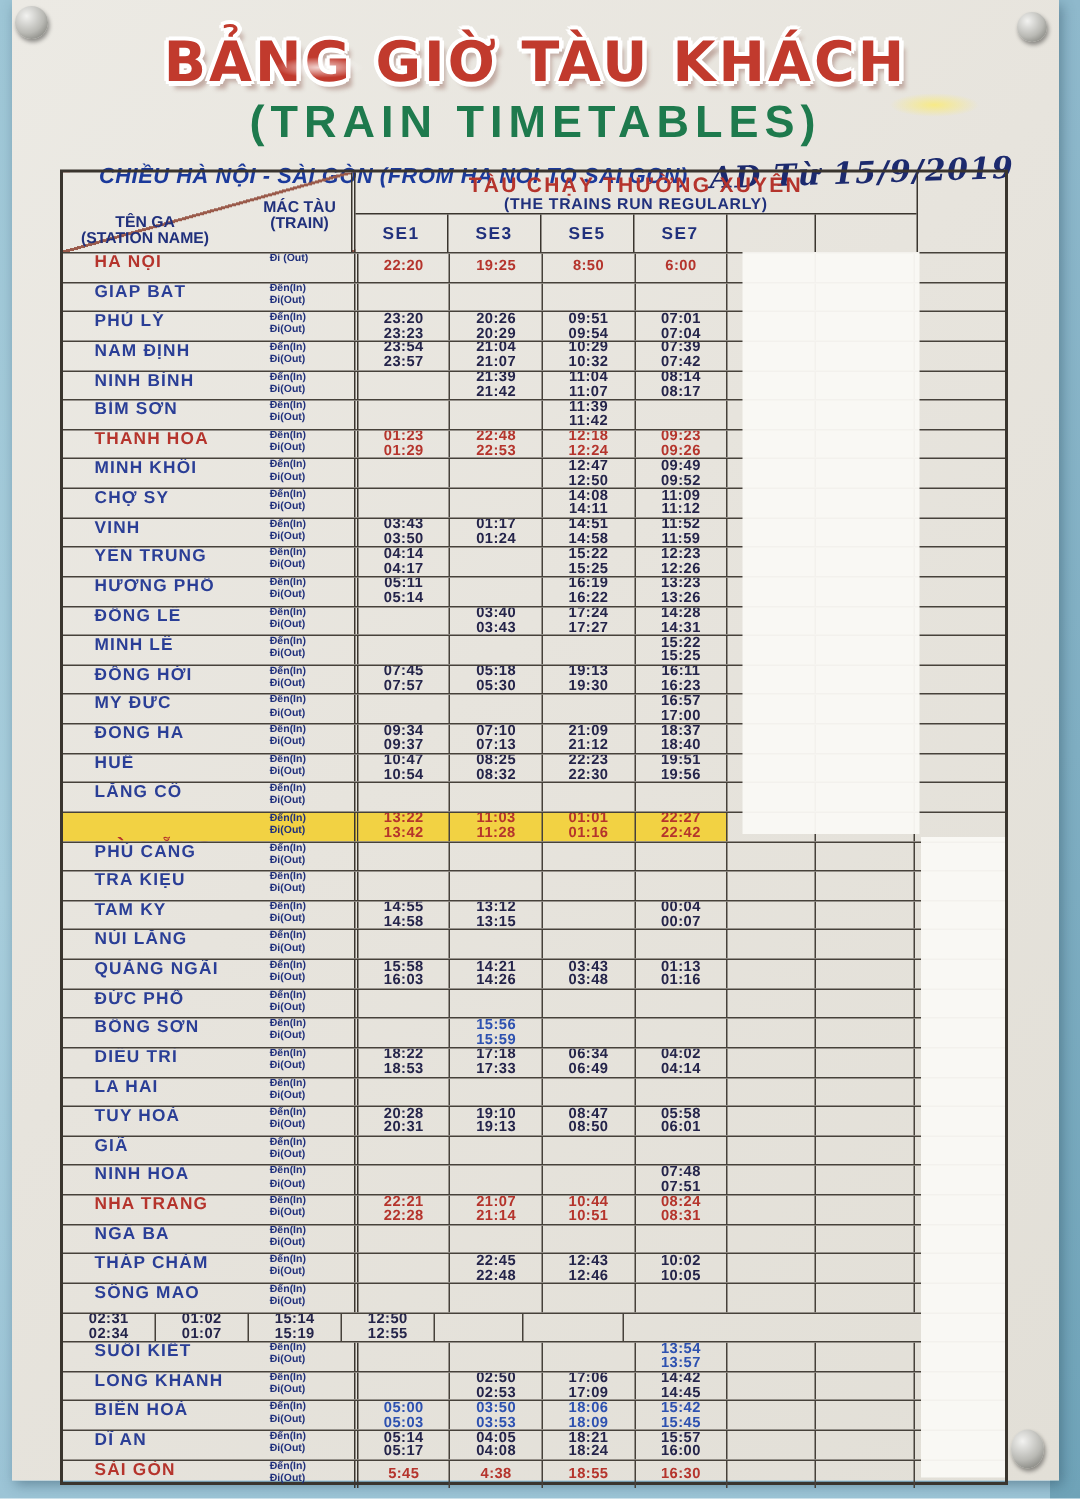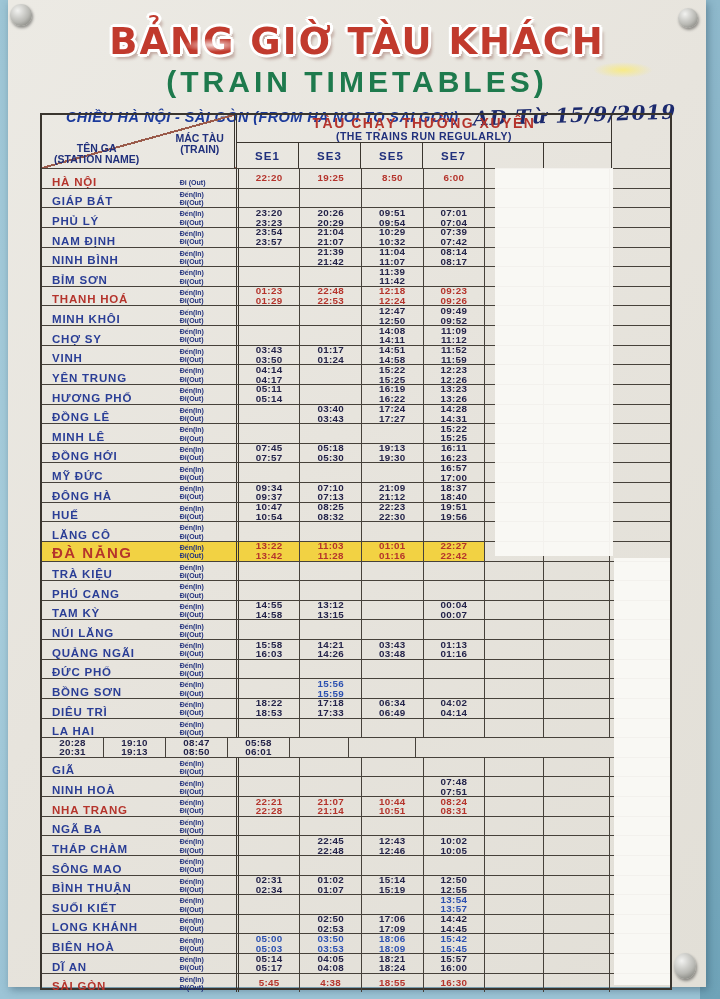--- a/index.html
+++ b/index.html
@@ -52,22 +52,22 @@
   .serow{flex:1;display:flex;}
   .secell{box-sizing:border-box;border-right:1px solid #3a352e;display:flex;
     align-items:center;justify-content:center;font-size:11.5px;font-weight:bold;
     color:#20307c;letter-spacing:1px;}
   .se-t{width:62px;} .se-e1{width:59px;} .se-e2{width:67px;border-right:none;}
   .hext{width:60px;box-sizing:border-box;border-left:1px solid #3a352e;}
 
   .rows{height:824px;display:flex;flex-direction:column;}
   .trow{flex:1;display:flex;border-top:1px solid #46413a;box-sizing:border-box;overflow:hidden;}
   .stcell{width:198px;box-sizing:border-box;border-right:3px double #3a352e;
-    display:flex;align-items:flex-end;justify-content:space-between;
-    padding:0 4px 0 10px;overflow:hidden;}
+    display:flex;align-items:flex-start;justify-content:space-between;
+    padding:0 4px 0 21px;overflow:hidden;}
   .stname{font-size:11.5px;font-weight:bold;color:#2a3e96;letter-spacing:.8px;white-space:nowrap;}
   .stlabels{text-align:left;width:52px;flex:none;}
   .stlabels div{font-size:7px;font-weight:bold;color:#20307c;line-height:8.2px;}
   .tcell{box-sizing:border-box;border-right:1px solid #46413a;display:flex;
     flex-direction:column;align-items:center;justify-content:center;overflow:hidden;}
   .tc{width:62px;} .e1{width:59px;} .e2{width:67px;} .e3{width:60px;border-right:none;}
   .tline{font-size:9.8px;font-weight:bold;color:#24244a;line-height:9.8px;
     font-family:"Liberation Sans",sans-serif;letter-spacing:.3px;}
   .c-red .stname,.c-red .tline{color:#b5342c;}
   .c-blue .tline{color:#2d51b0;}
@@ -672,49 +672,49 @@
           <div class="tcell tc">
             <div class="tline">22:27</div>
             <div class="tline">22:42</div>
           </div>
           <div class="tcell e1"></div>
           <div class="tcell e2"></div>
           <div class="tcell e3"></div>
         </div>
         <div class="trow">
           <div class="stcell">
+            <span class="stname">PHÚ CANG</span>
+            <div class="stlabels">
+              <div>Đến(In)</div>
+              <div>Đi(Out)</div>
+            </div>
+          </div>
+          <div class="tcell tc">
+            <div class="tline">&nbsp;</div>
+            <div class="tline">&nbsp;</div>
+          </div>
+          <div class="tcell tc">
+            <div class="tline">&nbsp;</div>
+            <div class="tline">&nbsp;</div>
+          </div>
+          <div class="tcell tc">
+            <div class="tline">&nbsp;</div>
+            <div class="tline">&nbsp;</div>
+          </div>
+          <div class="tcell tc">
+            <div class="tline">&nbsp;</div>
+            <div class="tline">&nbsp;</div>
+          </div>
+          <div class="tcell e1"></div>
+          <div class="tcell e2"></div>
+          <div class="tcell e3"></div>
+        </div>
+        <div class="trow">
+          <div class="stcell">
             <span class="stname">TRÀ KIỆU</span>
-            <div class="stlabels">
-              <div>Đến(In)</div>
-              <div>Đi(Out)</div>
-            </div>
-          </div>
-          <div class="tcell tc">
-            <div class="tline">&nbsp;</div>
-            <div class="tline">&nbsp;</div>
-          </div>
-          <div class="tcell tc">
-            <div class="tline">&nbsp;</div>
-            <div class="tline">&nbsp;</div>
-          </div>
-          <div class="tcell tc">
-            <div class="tline">&nbsp;</div>
-            <div class="tline">&nbsp;</div>
-          </div>
-          <div class="tcell tc">
-            <div class="tline">&nbsp;</div>
-            <div class="tline">&nbsp;</div>
-          </div>
-          <div class="tcell e1"></div>
-          <div class="tcell e2"></div>
-          <div class="tcell e3"></div>
-        </div>
-        <div class="trow">
-          <div class="stcell">
-            <span class="stname">PHÚ CANG</span>
             <div class="stlabels">
               <div>Đến(In)</div>
               <div>Đi(Out)</div>
             </div>
           </div>
           <div class="tcell tc">
             <div class="tline">&nbsp;</div>
             <div class="tline">&nbsp;</div>
           </div>
           <div class="tcell tc">
@@ -923,20 +923,27 @@
           </div>
           <div class="tcell tc">
             <div class="tline">&nbsp;</div>
             <div class="tline">&nbsp;</div>
           </div>
           <div class="tcell e1"></div>
           <div class="tcell e2"></div>
           <div class="tcell e3"></div>
         </div>
         <div class="trow">
+          <div class="stcell">
+            <span class="stname">TUY HOÀ</span>
+            <div class="stlabels">
+              <div>Đến(In)</div>
+              <div>Đi(Out)</div>
+            </div>
+          </div>
           <div class="tcell tc">
             <div class="tline">20:28</div>
             <div class="tline">20:31</div>
           </div>
           <div class="tcell tc">
             <div class="tline">19:10</div>
             <div class="tline">19:13</div>
           </div>
           <div class="tcell tc">
             <div class="tline">08:47</div>
@@ -1112,27 +1119,20 @@
           </div>
           <div class="tcell tc">
             <div class="tline">&nbsp;</div>
             <div class="tline">&nbsp;</div>
           </div>
           <div class="tcell e1"></div>
           <div class="tcell e2"></div>
           <div class="tcell e3"></div>
         </div>
         <div class="trow">
-          <div class="stcell">
-            <span class="stname">BÌNH THUẬN</span>
-            <div class="stlabels">
-              <div>Đến(In)</div>
-              <div>Đi(Out)</div>
-            </div>
-          </div>
           <div class="tcell tc">
             <div class="tline">02:31</div>
             <div class="tline">02:34</div>
           </div>
           <div class="tcell tc">
             <div class="tline">01:02</div>
             <div class="tline">01:07</div>
           </div>
           <div class="tcell tc">
             <div class="tline">15:14</div>

